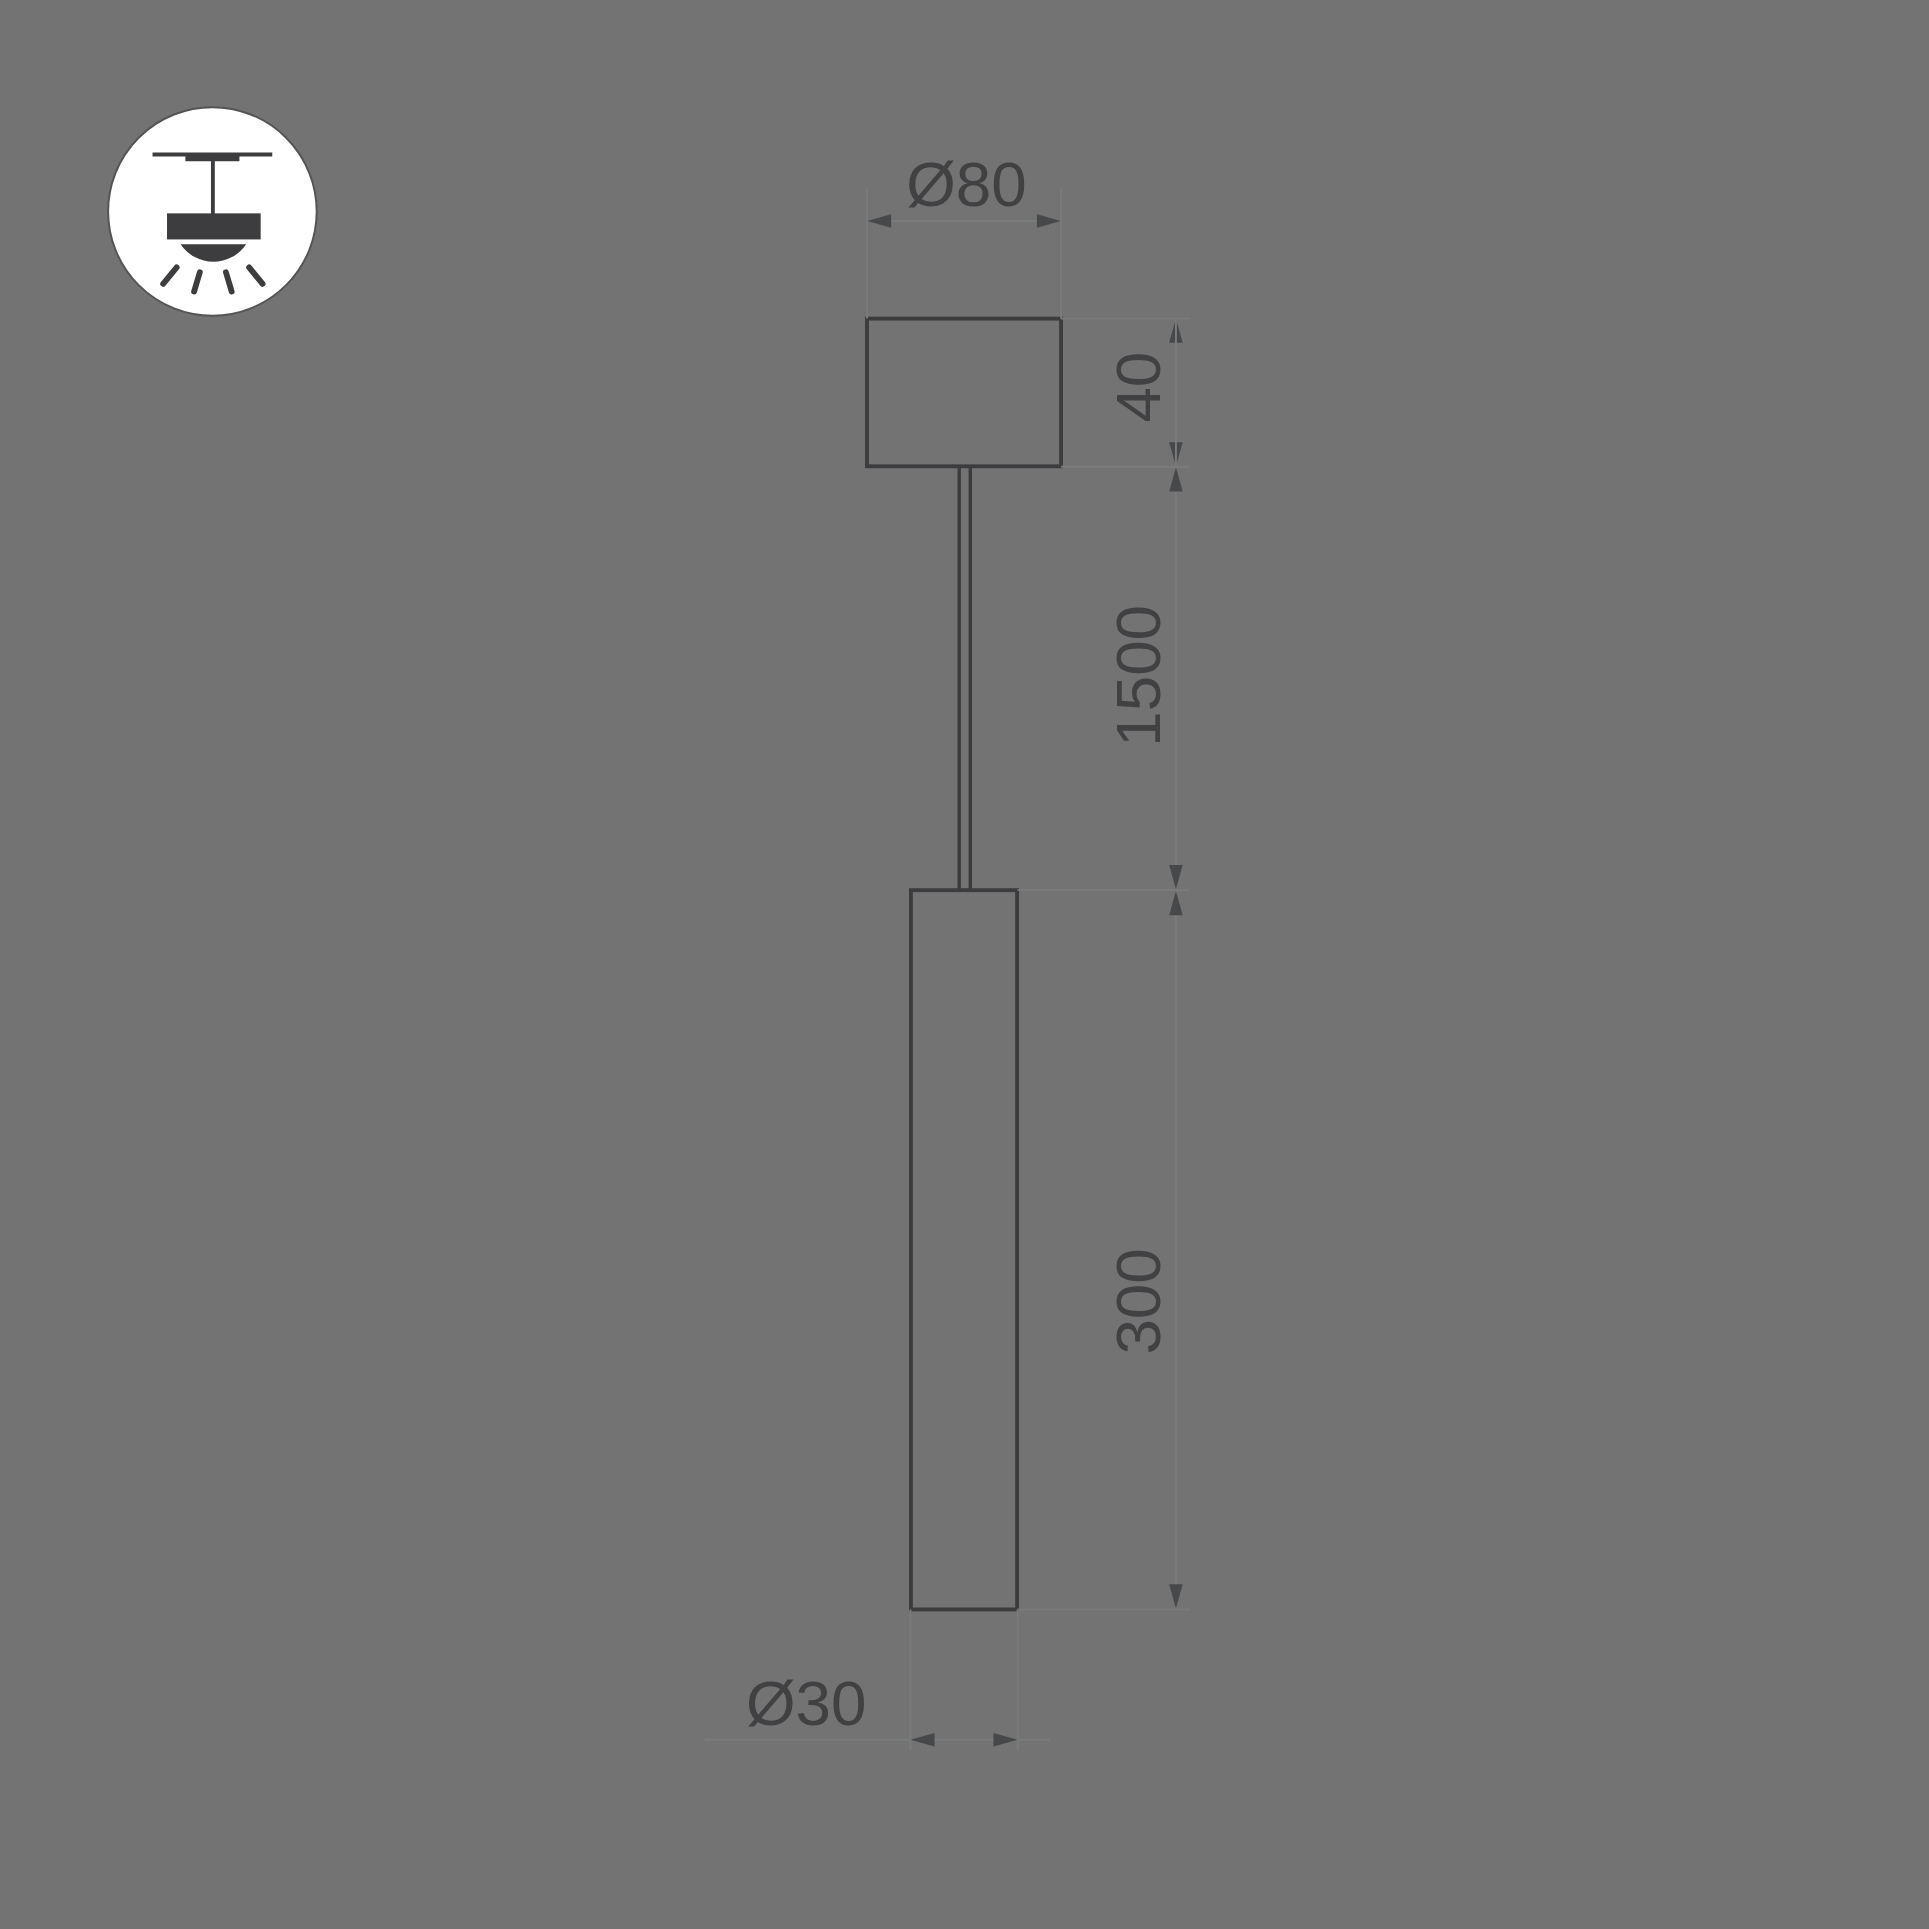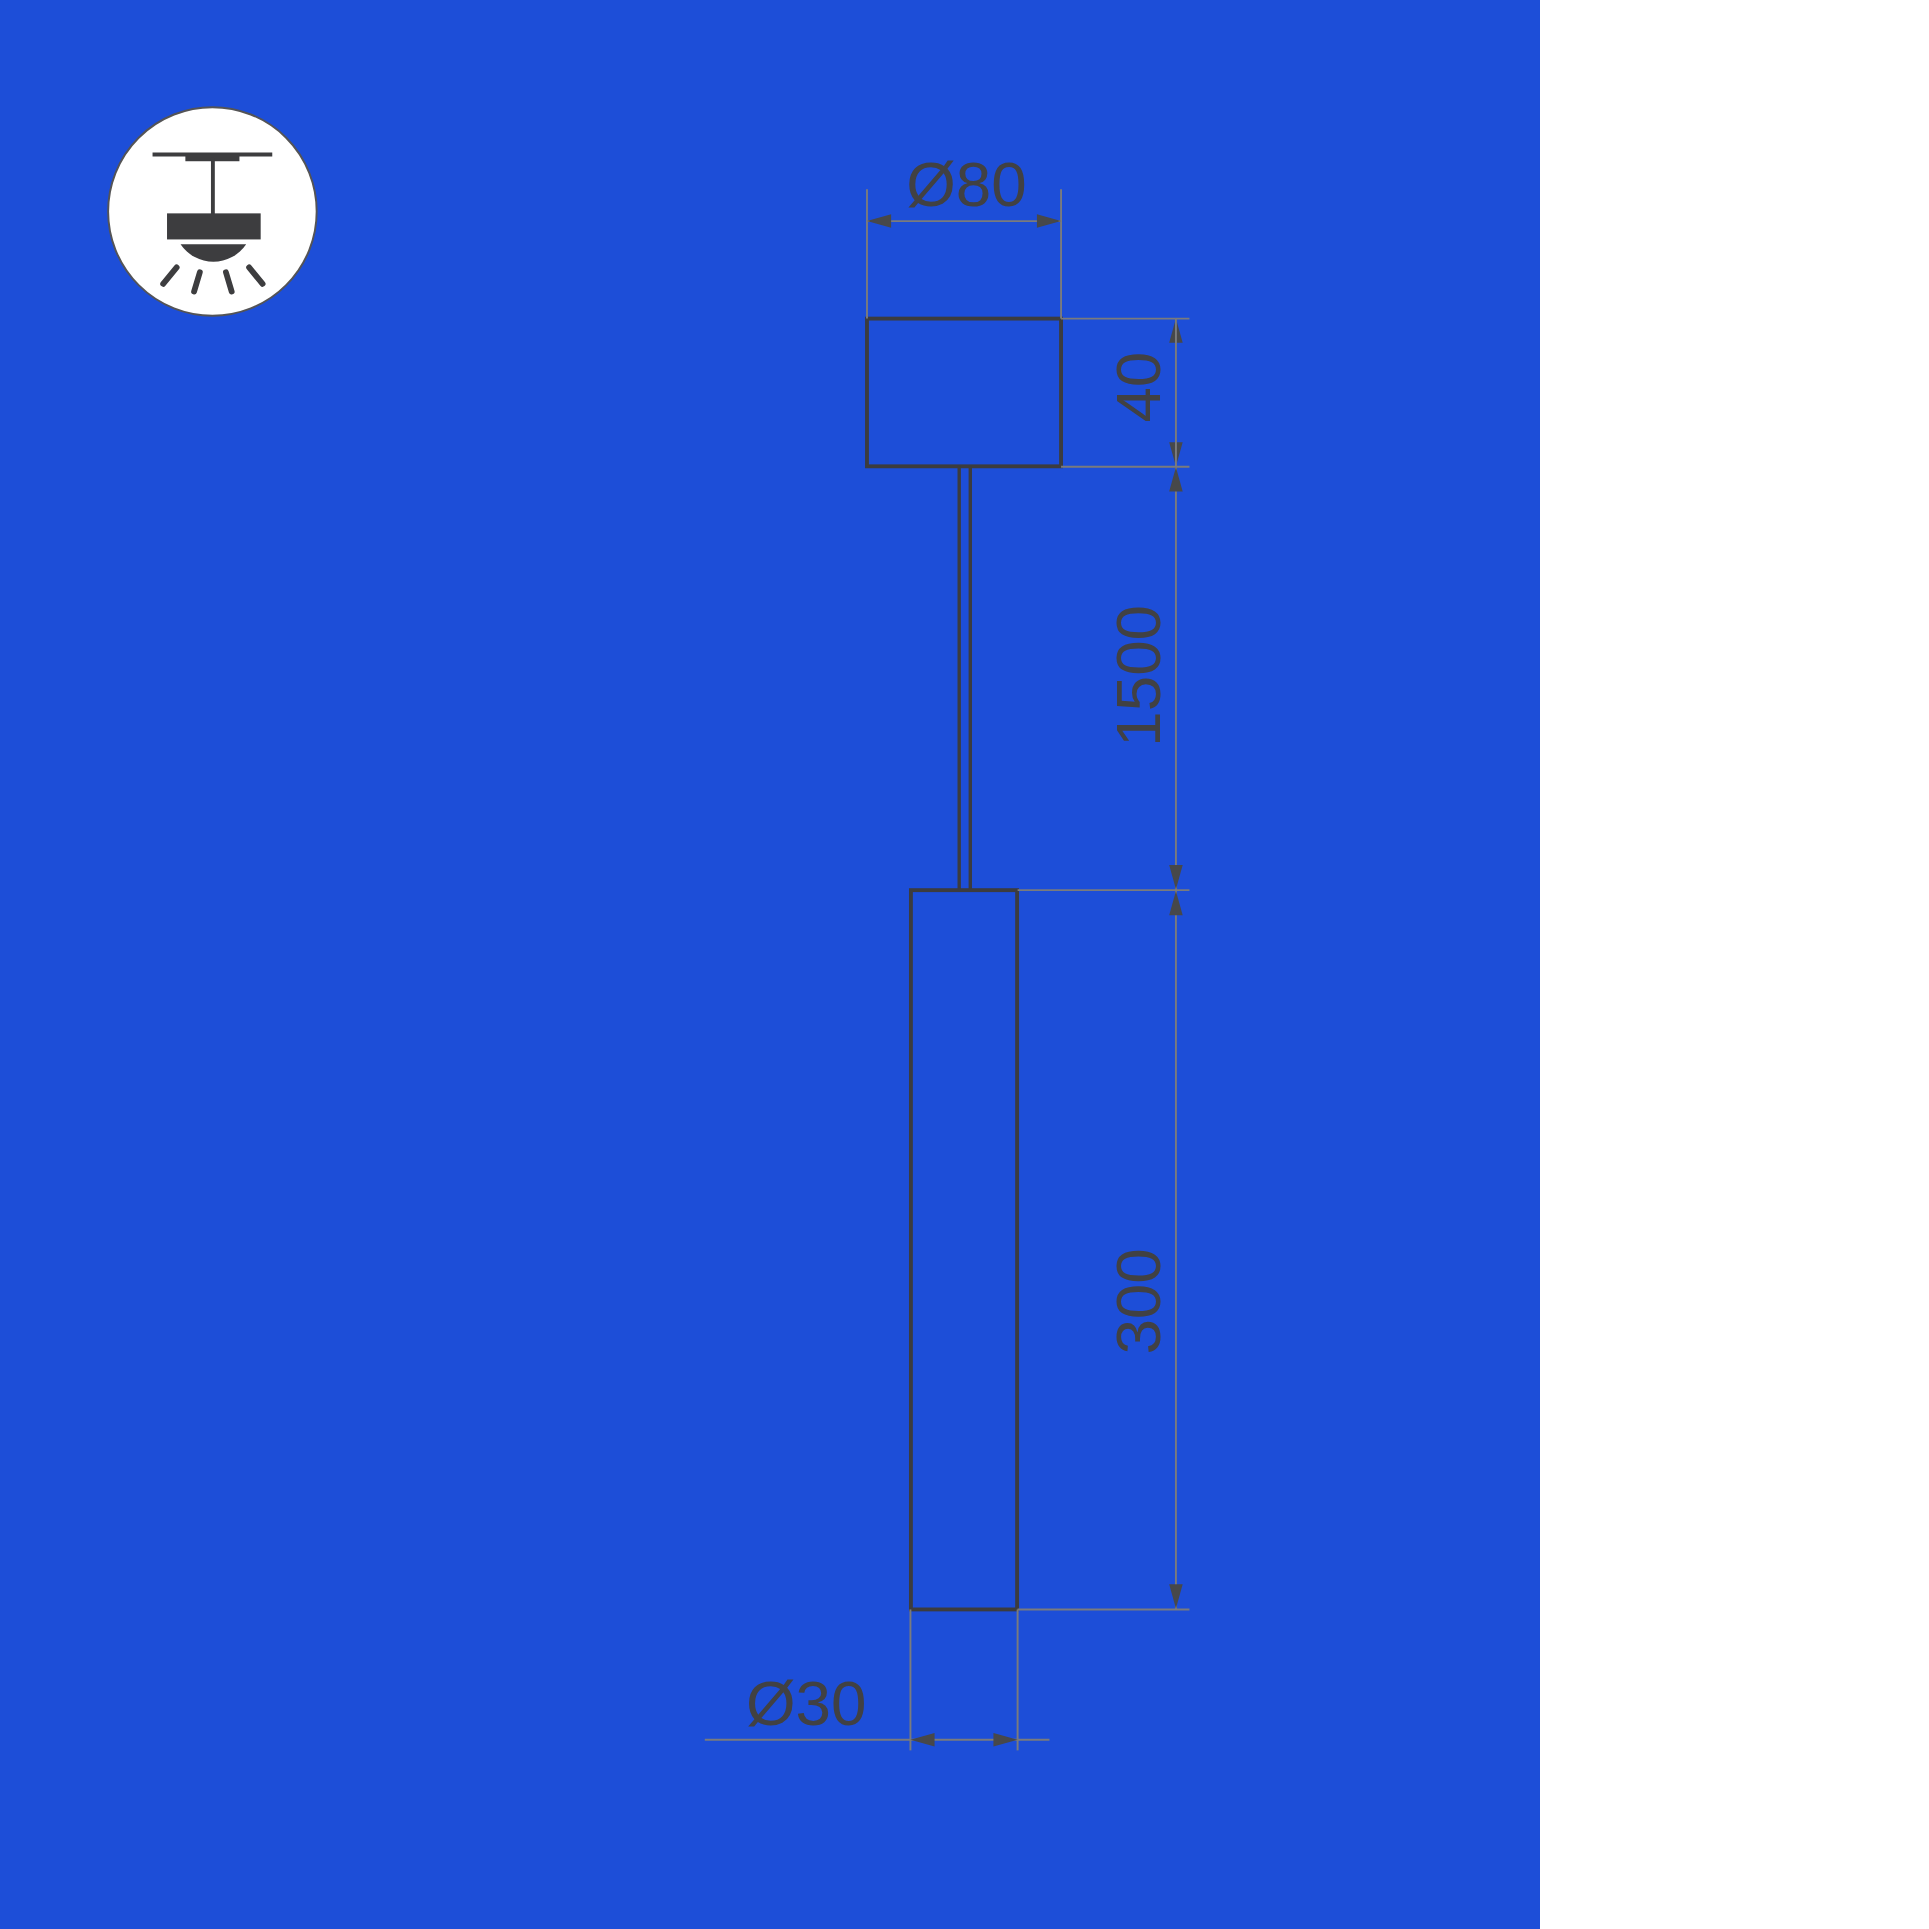--- a/index.html
+++ b/index.html
@@ -2,23 +2,23 @@
 <html><head>
 <meta charset="utf-8">
 <style>
   html, body {
     margin: 0;
     padding: 0;
     background: #ffffff;
   }
   .canvas {
     position: relative;
-    width: 1540px;
+    width: 1929px;
     height: 1929px;
-    background: #1d4ed8;
+    background: #737373;
     overflow: hidden;
   }
   svg.drawing {
     position: absolute;
     left: 0;
     top: 0;
     width: 1929px;
     height: 1929px;
     display: block;
   }

